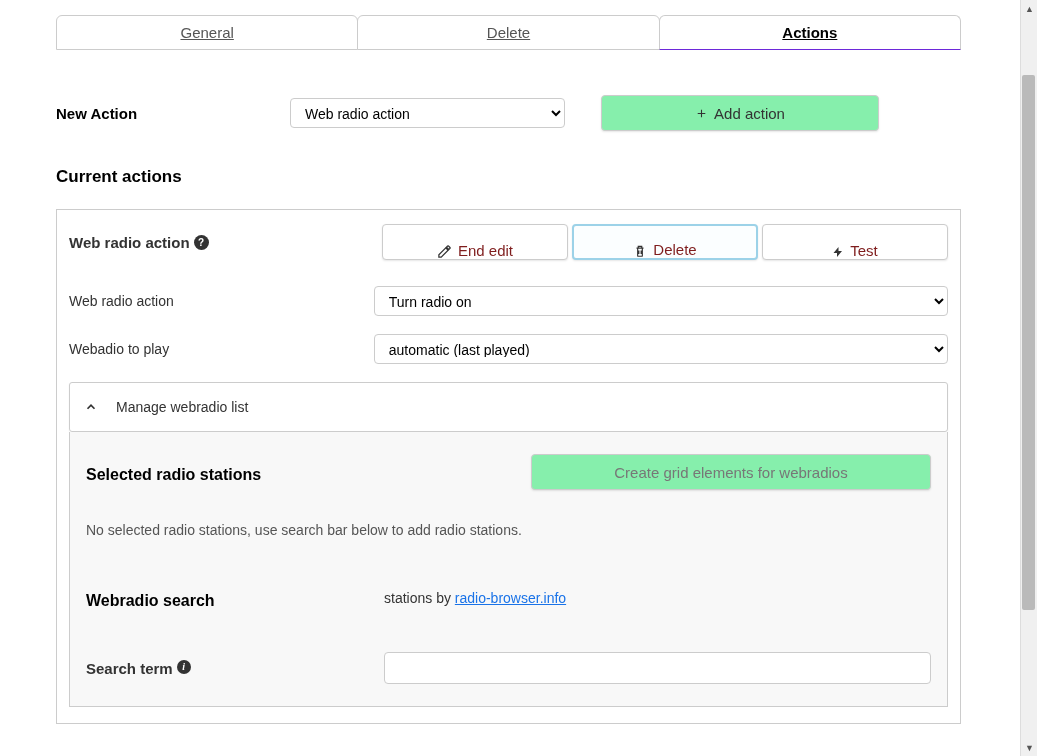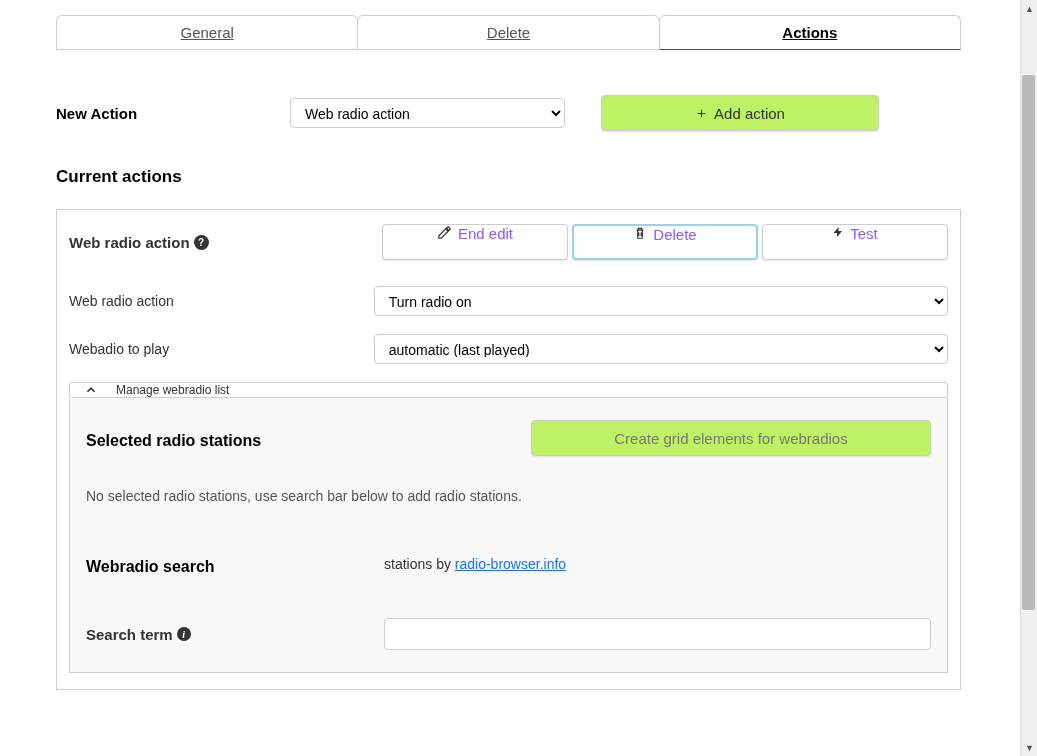--- a/index.html
+++ b/index.html
@@ -17,48 +17,48 @@
     
     .section { margin-top: 45px; }
     .row { display: flex; align-items: center; margin-bottom: 18px; }
     .row-label { width: 234px; font-weight: bold; color: #000; font-size: 15px; }
     .row-label.normal { font-weight: normal; color: #333; font-size: 14px; }
     
     select.form-select { padding: 6px 10px; border: 1px solid #ccc; border-radius: 4px; background: #fff; font-size: 14px; height: 30px; }
     select.narrow { width: 275px; }
     select.wide { width: 580px; }
     
-    .btn { padding: 8px 20px; border: 1px solid #ccc; border-radius: 4px; background: #bef264; font-size: 15px; color: #333; cursor: pointer; display: inline-flex; align-items: center; justify-content: center; box-shadow: 0 1px 2px rgba(0,0,0,0.1); }
+    .btn { padding: 8px 20px; border: 1px solid #ccc; border-radius: 4px; background: #86efac; font-size: 15px; color: #333; cursor: pointer; display: inline-flex; align-items: center; justify-content: center; box-shadow: 0 1px 2px rgba(0,0,0,0.1); }
     .btn-add { width: 278px; height: 36px; margin-left: 36px; }
     .btn svg, .btn .icon { margin-right: 6px; }
     
     .heading { font-size: 17px; font-weight: bold; color: #000; margin-top: 36px; margin-bottom: 22px; }
     
     .panel { border: 1px solid #ccc; padding: 14px 12px 16px 12px; }
     .panel-top { display: flex; justify-content: space-between; align-items: center; margin-bottom: 26px; }
     .panel-title { font-weight: bold; font-size: 15px; display: flex; align-items: center; }
     .help-icon { width: 15px; height: 15px; border-radius: 50%; background: #333; color: #fff; display: inline-flex; align-items: center; justify-content: center; font-size: 10px; font-weight: bold; margin-left: 4px; }
     .panel-buttons { display: flex; gap: 4px; }
-    .panel-btn { width: 186px; height: 36px; border: 1px solid #ccc; border-radius: 4px; background: #fff; font-size: 15px; color: #8b5cf6; cursor: pointer; display: inline-flex; align-items: flex-start; justify-content: center; box-shadow: 0 1px 2px rgba(0,0,0,0.1); }
+    .panel-btn { width: 186px; height: 36px; border: 1px solid #ccc; border-radius: 4px; background: #fff; font-size: 15px; color: #7f1d1d; cursor: pointer; display: inline-flex; align-items: flex-end; justify-content: center; box-shadow: 0 1px 2px rgba(0,0,0,0.1); }
     .panel-btn.selected { border: 2px solid #9cd2e8; background: #fbfeff; }
     
-    .collapse-header { border: 1px solid #ccc; border-radius: 3px; padding: 0 14px; display: flex; align-items: center; margin-top: 16px; cursor: pointer; box-shadow: 0 1px 2px rgba(0,0,0,0.05); font-size: 12px; }
+    .collapse-header { border: 1px solid #ccc; border-radius: 3px; padding: 16px 14px; display: flex; align-items: center; margin-top: 16px; cursor: pointer; box-shadow: 0 1px 2px rgba(0,0,0,0.05); font-size: 14px; }
     .collapse-header svg { margin-right: 18px; }
     .collapse-body { border: 1px solid #ccc; border-top: none; background: #f8f8f8; padding: 22px 16px 22px 16px; }
     
     .sub-row { display: flex; align-items: center; margin-bottom: 6px; }
     .sub-heading { font-size: 16px; font-weight: bold; color: #000; flex: 0 0 445px; padding-top: 6px; }
     .btn-grid { width: 410px; height: 36px; color: #777; }
     
     .empty-msg { color: #555; font-size: 14px; margin: 32px 0 48px 0; }
     .powered { font-size: 14px; color: #333; }
     .powered a { color: #1a73e8; text-decoration: underline; }
     
     .search-row { display: flex; align-items: center; margin-top: 42px; }
-    .search-label { width: 298px; font-weight: bold; font-size: 15px; display: flex; align-items: center; }
+    .search-label { width: 298px; font-weight: bold; font-size: 15px; display: flex; }
     .info-icon { width: 14px; height: 14px; border-radius: 50%; background: #333; color: #fff; display: inline-flex; align-items: center; justify-content: center; font-size: 10px; font-weight: bold; margin-left: 4px; font-style: italic; font-family: Georgia, serif; }
     input.search-input { flex: 1; padding: 7px 10px; border: 1px solid #ccc; border-radius: 4px; font-size: 14px; width: 560px; }
   </style>
 </head>
 <body>
 
 <div class="page">
 
   <div class="tabs">
     <div class="tab">General</div>

